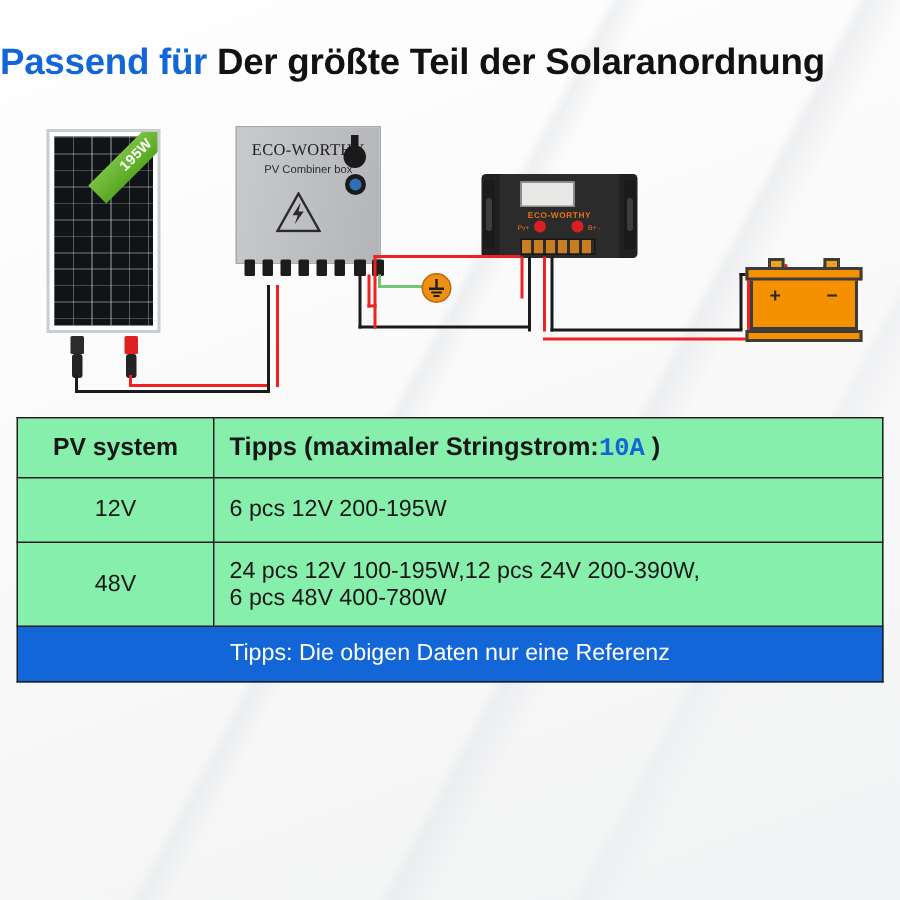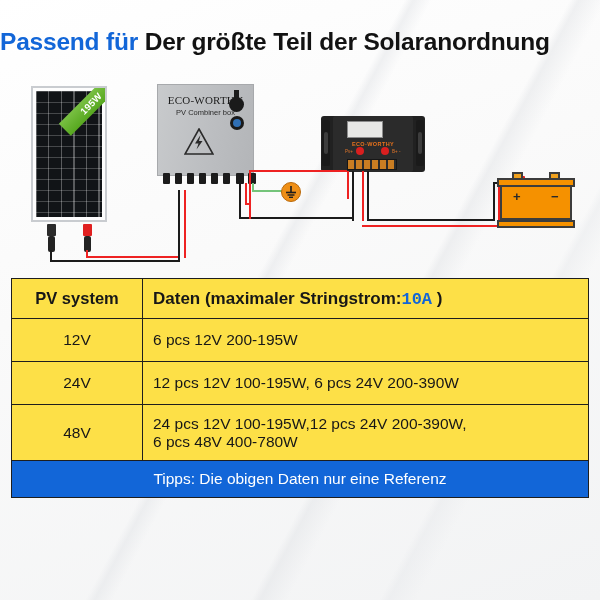--- a/index.html
+++ b/index.html
@@ -106,21 +106,21 @@
   #bat-body { position: absolute; left: 3px; top: 8px; width: 72px; height: 40px; background: #f59100; border: 2px solid #3c3c3c; }
   #bat-lid { position: absolute; left: 0; top: 6px; width: 78px; height: 9px; background: #f59100; border: 2px solid #3c3c3c; }
   #bat-base { position: absolute; left: 0; bottom: 0; width: 78px; height: 8px; background: #f59100; border: 2px solid #3c3c3c; }
   .post { position: absolute; top: 0px; width: 11px; height: 9px; background: #f0a11e; border: 2px solid #3c3c3c; }
   .batsign { position: absolute; top: 17px; font-size: 13px; font-weight: bold; color: #2a2a2a; }
 
   
   #table { position: absolute; left: 11px; top: 278px; width: 578px; border-collapse: collapse; }
   #table td {
     border: 1.5px solid #1e1e1e;
-    background: #fde047;
+    background: #86efac;
     padding: 6px 10px;
     font-size: 15.5px;
     color: #171717;
     vertical-align: middle;
   }
   #table .c1 { width: 131px; text-align: center; }
   #table tr.head td { font-weight: bold; font-size: 17px; height: 40px; }
   #table tr.head .c1 { font-size: 16.5px; }
   #table tr.head .blue { color: #1266d8; font-family: Liberation Mono, monospace; }
   #table tr.body td { height: 43px; }
@@ -242,29 +242,25 @@
     <div id="bat-base"></div>
     <div class="batsign" style="left:16px;">+</div>
     <div class="batsign" style="left:54px;">−</div>
   </div>
 </div>
 
 <table id="table">
   <tbody>
       <tr class="head">
     <td class="c1">PV system</td>
-    <td><span class="nowrap"><span>Daten (maximaler Stringstrom:</span><span class="blue">10A</span><span> )</span></span></td>
+    <td><span class="nowrap"><span>Tipps (maximaler Stringstrom:</span><span class="blue">10A</span><span> )</span></span></td>
   </tr>
   <tr class="body">
     <td class="c1">12V</td>
     <td>6 pcs 12V 200-195W</td>
-  </tr>
-  <tr class="body">
-    <td class="c1">24V</td>
-    <td>12 pcs 12V 100-195W, 6 pcs 24V 200-390W</td>
   </tr>
   <tr class="tall">
     <td class="c1">48V</td>
     <td>
       <div>24 pcs 12V 100-195W,12 pcs 24V 200-390W,</div>
       <div>6 pcs 48V 400-780W</div>
     </td>
   </tr>
   <tr>
     <td class="tip" colspan="2">Tipps: Die obigen Daten nur eine Referenz</td>

